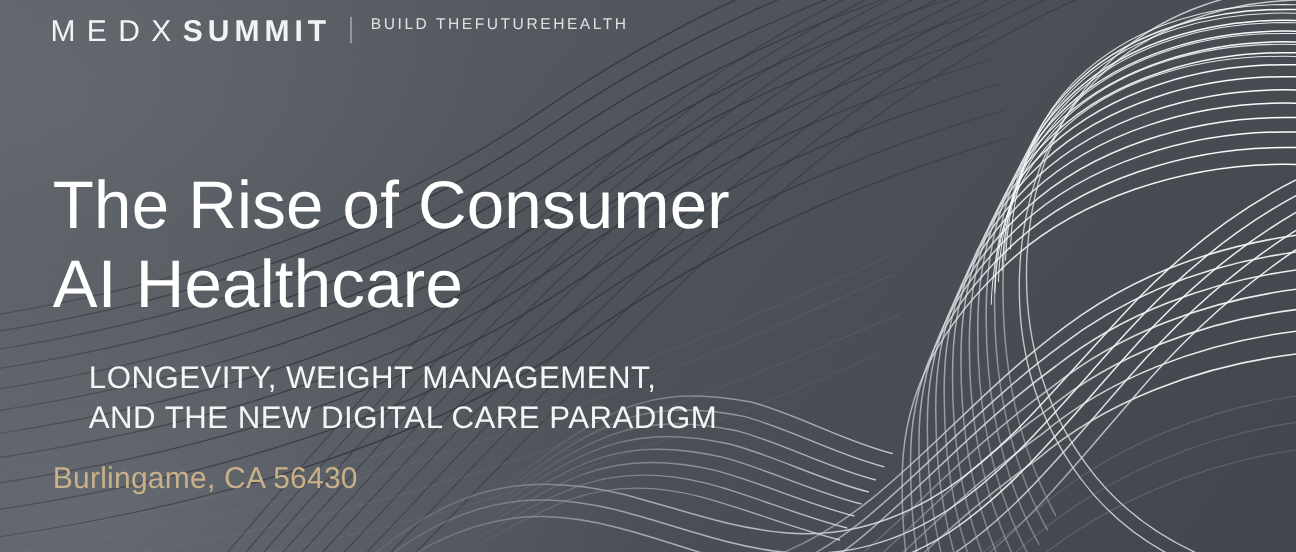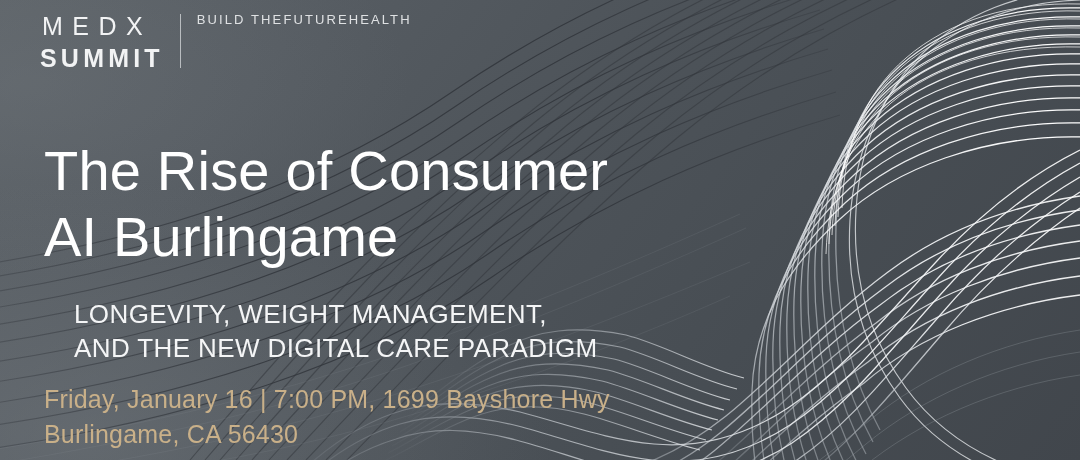--- a/index.html
+++ b/index.html
@@ -34,21 +34,21 @@
   .logo-block {
     position: absolute;
     left: 40px;
     top: 10px;
     display: flex;
     align-items: stretch;
     gap: 0;
   }
   .logo-mark {
     display: flex;
-    flex-direction: column;
+    flex-direction: row;
     justify-content: center;
     padding-right: 16px;
   }
   .logo-line1 {
     color: #f2f3f4;
     font-size: 25px;
     font-weight: 400;
     letter-spacing: 9.5px;
     line-height: 1.28;
     text-indent: 2px;
@@ -284,26 +284,25 @@
     <div class="logo-divider"></div>
     <div class="logo-tagline">
       <span>BUILD THE</span>
       <span>FUTURE</span>
       <span>HEALTH</span>
     </div>
   </div>
 
   <div class="headline">
     <span>The Rise of Consumer</span>
-    <span>AI Burlingame</span>
+    <span>AI Healthcare</span>
   </div>
 
   <div class="subtitle">
     <span>LONGEVITY, WEIGHT MANAGEMENT,</span>
     <span>AND THE NEW DIGITAL CARE PARADIGM</span>
   </div>
 
   <div class="details">
-    <span>Friday, January 16 | 7:00 PM, 1699 Bayshore Hwy</span>
     <span>Burlingame, CA 56430</span>
   </div>
 
 </div>
 
 </body></html>

